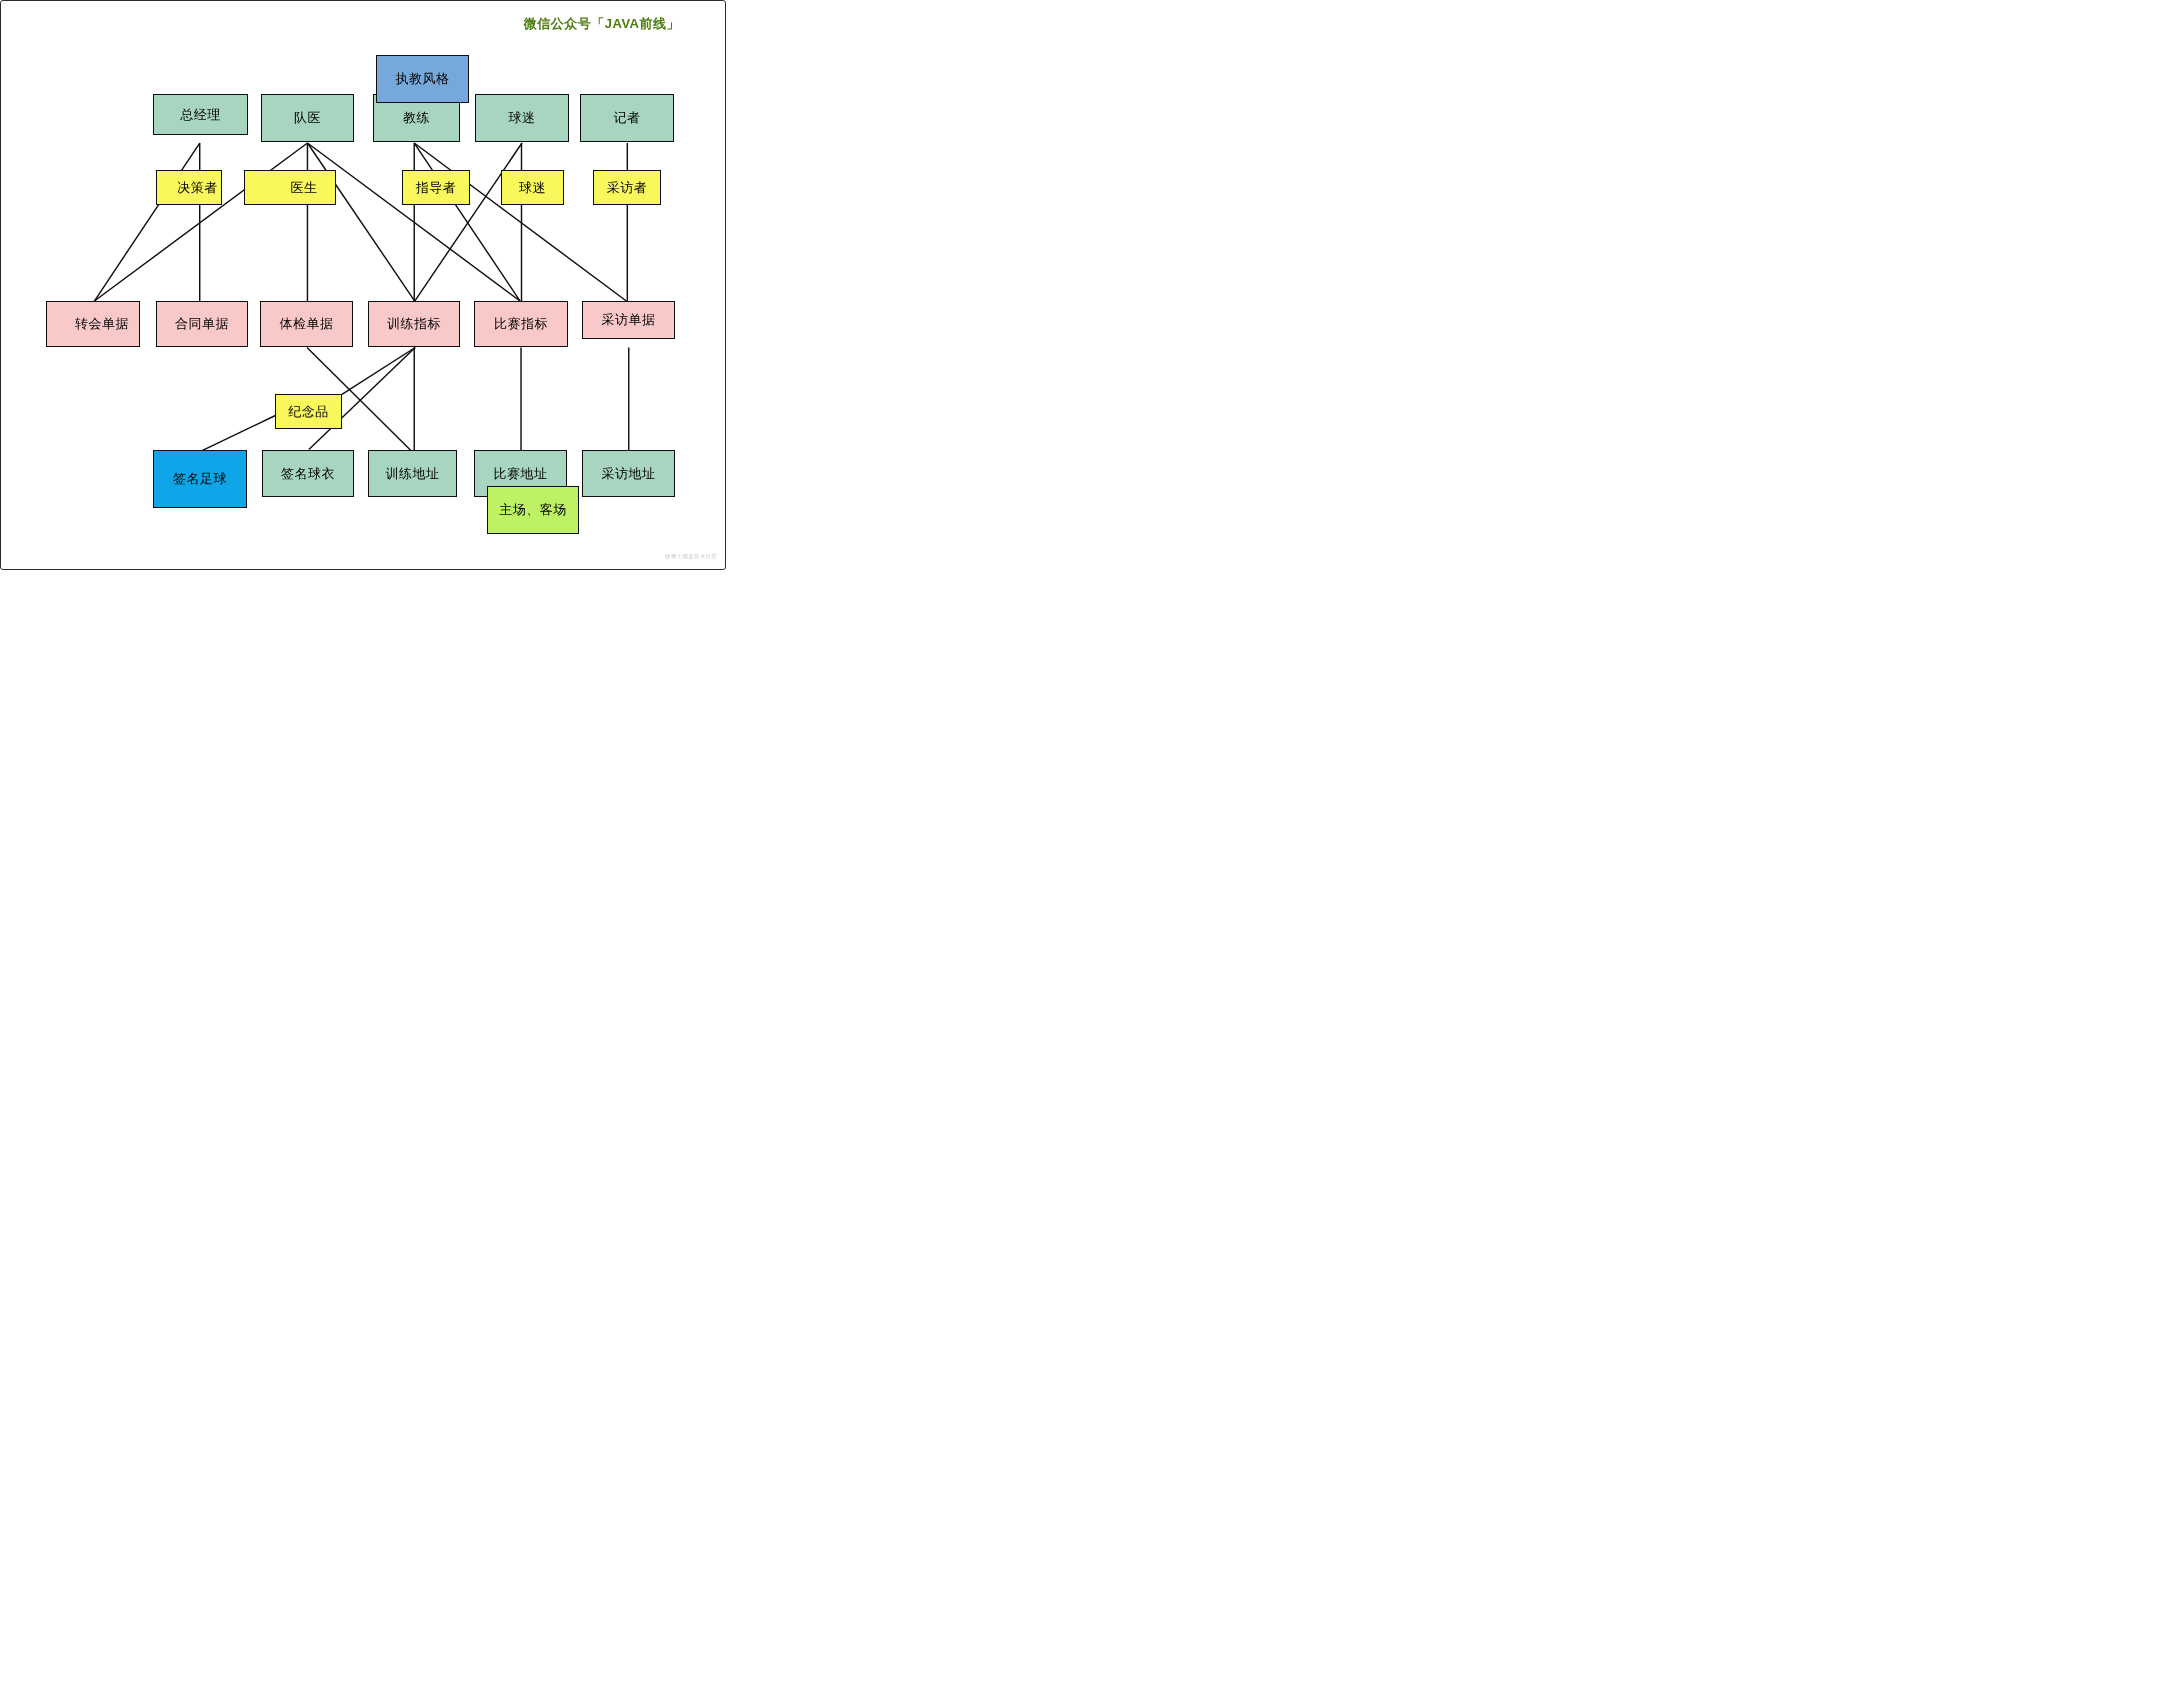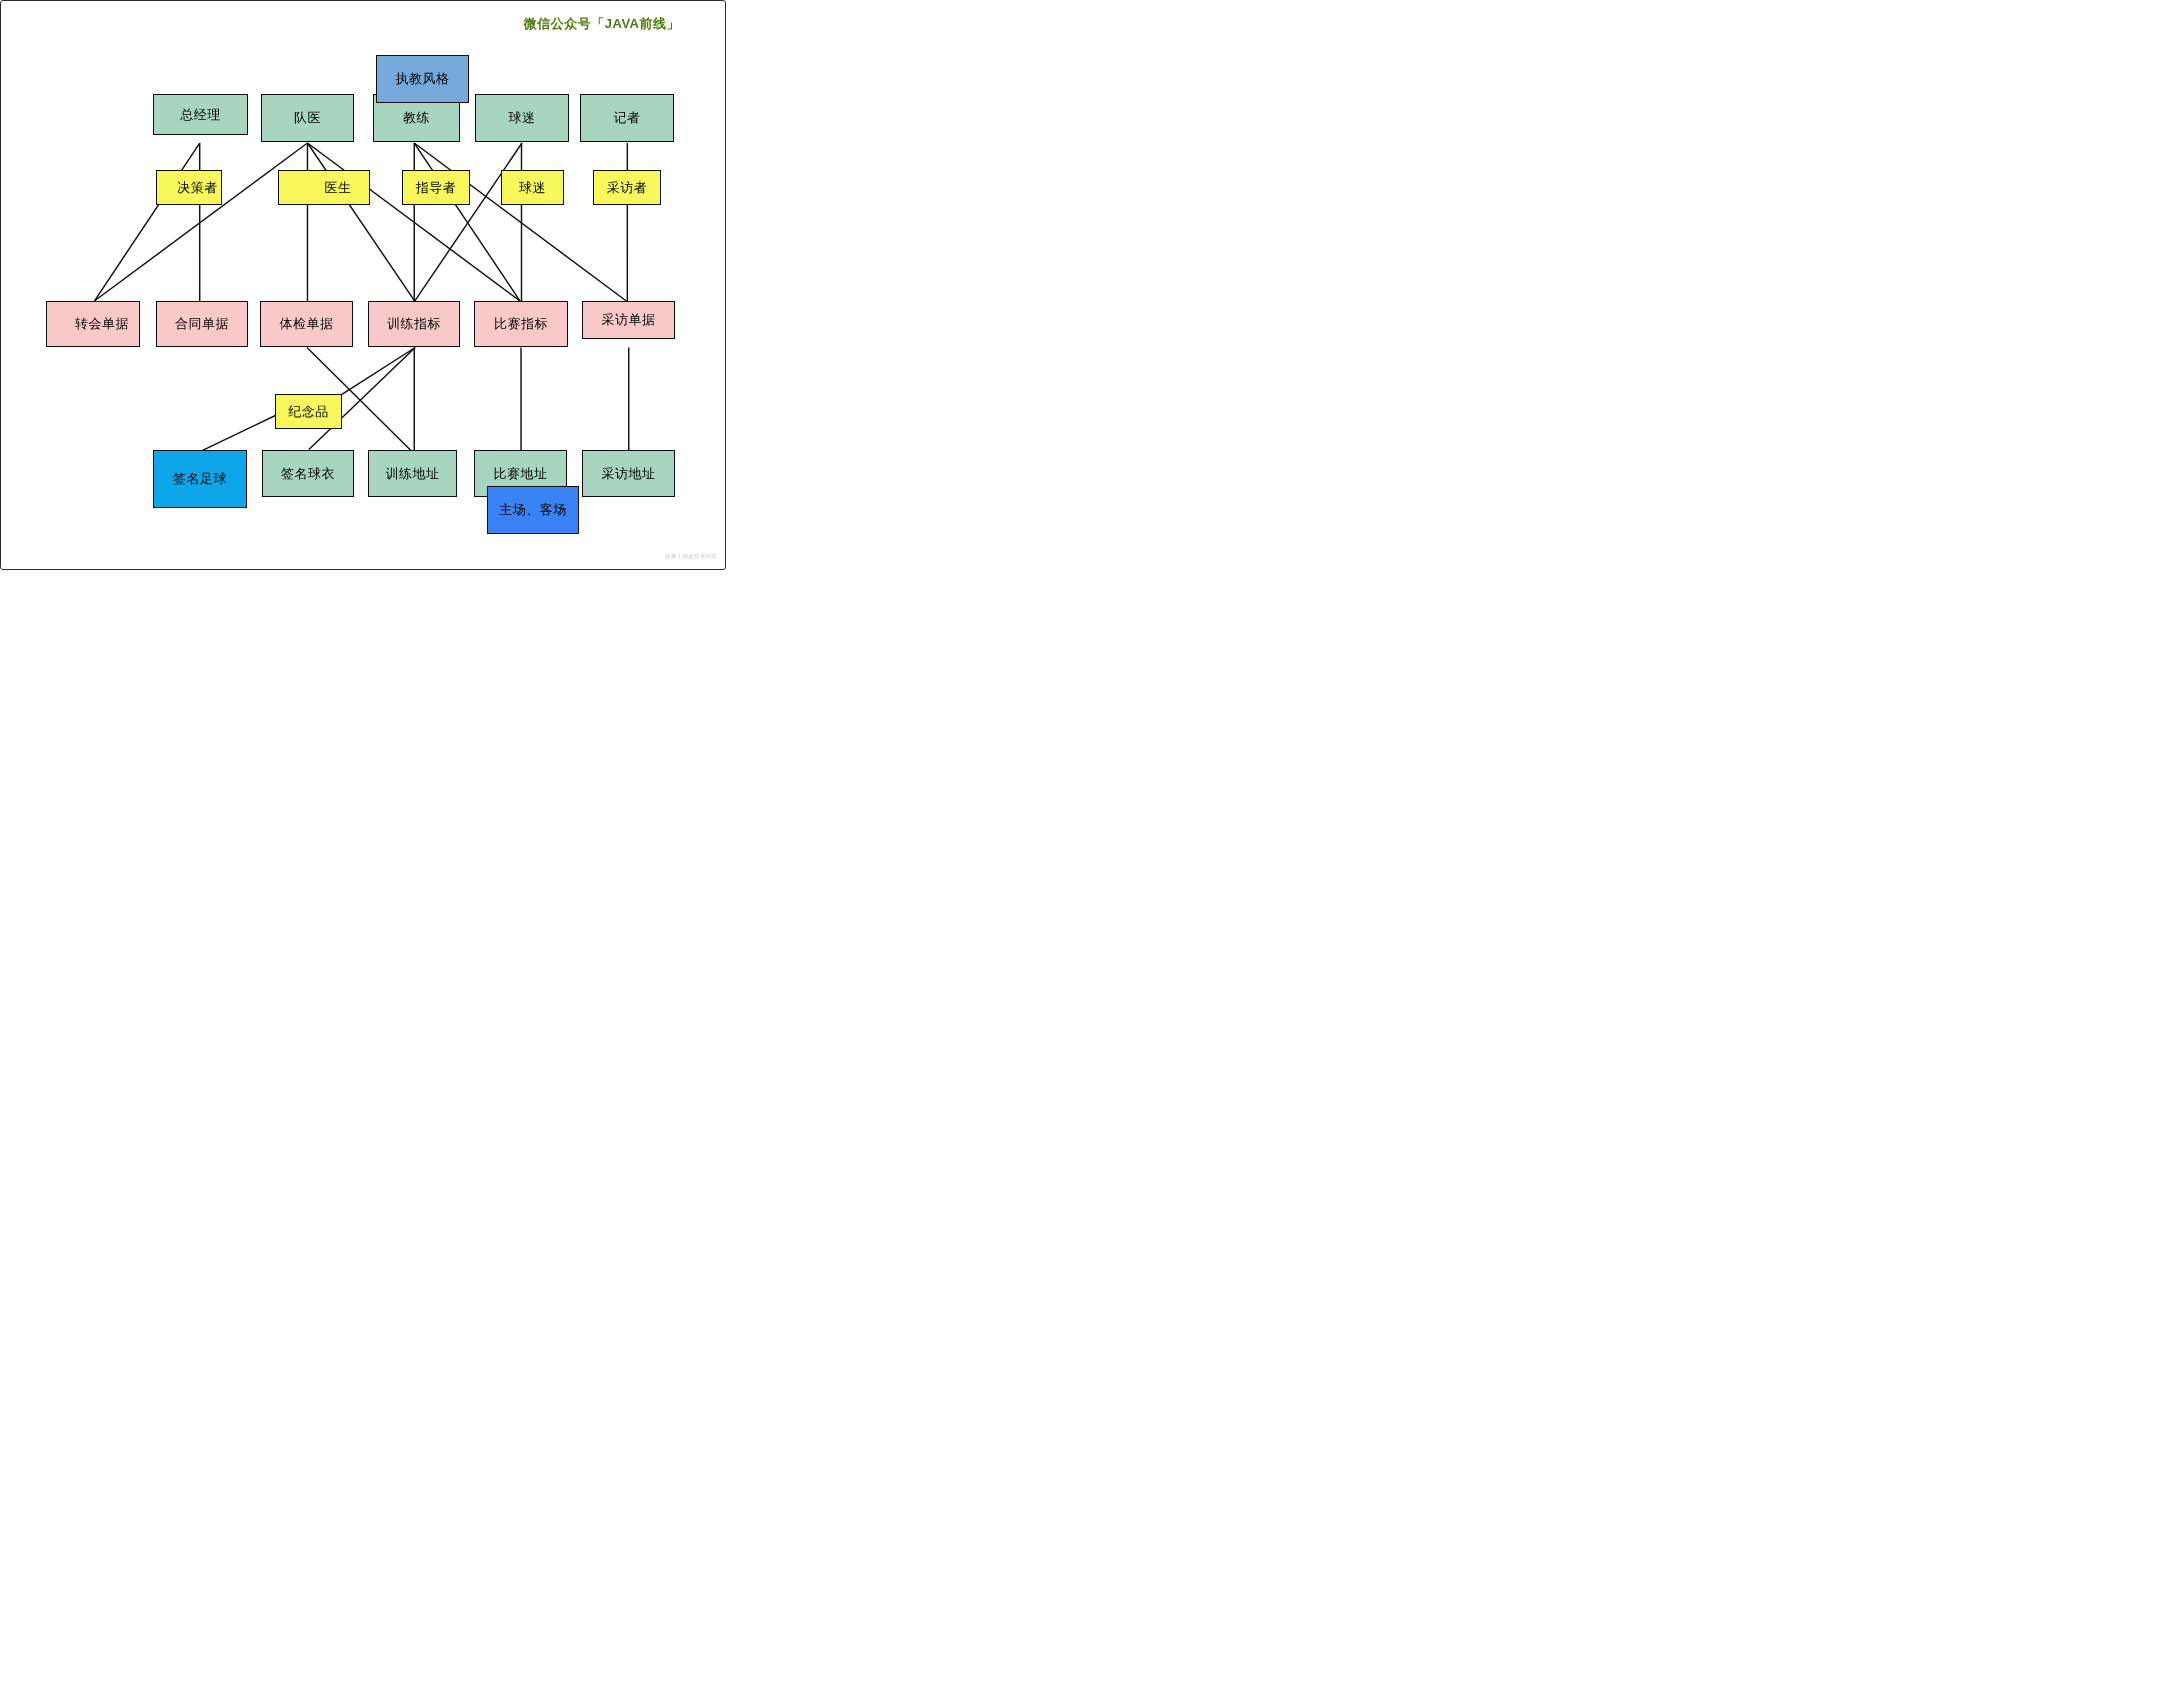--- a/index.html
+++ b/index.html
@@ -34,35 +34,35 @@
       <line x1="865" y1="723" x2="643" y2="936" stroke="#0f0f0f" stroke-width="3"></line>
       <line x1="573" y1="865" x2="421" y2="938" stroke="#0f0f0f" stroke-width="3"></line>
     </svg>
   <div id="nodes">
       <div class="node" style="left: 152px; top: 93px; width: 95px; height: 41px; background: rgb(168, 213, 192); border-color: rgb(15, 15, 15);">总经理</div>
       <div class="node" style="left: 260px; top: 93px; width: 93px; height: 48px; background: rgb(168, 213, 192); border-color: rgb(15, 15, 15);">队医</div>
       <div class="node" style="left: 372px; top: 93px; width: 87px; height: 48px; background: rgb(168, 213, 192); border-color: rgb(15, 15, 15);">教练</div>
       <div class="node" style="left: 474px; top: 93px; width: 94px; height: 48px; background: rgb(168, 213, 192); border-color: rgb(15, 15, 15);">球迷</div>
       <div class="node" style="left: 579px; top: 93px; width: 94px; height: 48px; background: rgb(168, 213, 192); border-color: rgb(15, 15, 15);">记者</div>
       <div class="node" style="left: 155px; top: 169px; width: 66px; height: 35px; background: rgb(248, 247, 92); border-color: rgb(15, 15, 15); padding-left: 17px;">决策者</div>
-      <div class="node" style="left: 277px; top: 169px; width: 92px; height: 35px; background: rgb(248, 247, 92); border-color: rgb(15, 15, 15); padding-left: 28px;">医生</div>
+      <div class="node" style="left: 243px; top: 169px; width: 92px; height: 35px; background: rgb(248, 247, 92); border-color: rgb(15, 15, 15); padding-left: 28px;">医生</div>
       <div class="node" style="left: 401px; top: 169px; width: 68px; height: 35px; background: rgb(248, 247, 92); border-color: rgb(15, 15, 15);">指导者</div>
       <div class="node" style="left: 500px; top: 169px; width: 63px; height: 35px; background: rgb(248, 247, 92); border-color: rgb(15, 15, 15);">球迷</div>
       <div class="node" style="left: 592px; top: 169px; width: 68px; height: 35px; background: rgb(248, 247, 92); border-color: rgb(15, 15, 15);">采访者</div>
       <div class="node" style="left: 45px; top: 300px; width: 94px; height: 46px; background: rgb(249, 201, 201); border-color: rgb(15, 15, 15); padding-left: 18px;">转会单据</div>
       <div class="node" style="left: 155px; top: 300px; width: 92px; height: 46px; background: rgb(249, 201, 201); border-color: rgb(15, 15, 15);">合同单据</div>
       <div class="node" style="left: 259px; top: 300px; width: 93px; height: 46px; background: rgb(249, 201, 201); border-color: rgb(15, 15, 15);">体检单据</div>
       <div class="node" style="left: 367px; top: 300px; width: 92px; height: 46px; background: rgb(249, 201, 201); border-color: rgb(15, 15, 15);">训练指标</div>
       <div class="node" style="left: 473px; top: 300px; width: 94px; height: 46px; background: rgb(249, 201, 201); border-color: rgb(15, 15, 15);">比赛指标</div>
       <div class="node" style="left: 581px; top: 300px; width: 93px; height: 38px; background: rgb(249, 201, 201); border-color: rgb(15, 15, 15);">采访单据</div>
       <div class="node" style="left: 274px; top: 393px; width: 67px; height: 35px; background: rgb(248, 247, 92); border-color: rgb(15, 15, 15);">纪念品</div>
       <div class="node" style="left: 152px; top: 449px; width: 94px; height: 58px; background: #0ea5e9; border-color: rgb(15, 15, 15);">签名足球</div>
       <div class="node" style="left: 261px; top: 449px; width: 92px; height: 47px; background: rgb(168, 213, 192); border-color: rgb(15, 15, 15);">签名球衣</div>
       <div class="node" style="left: 367px; top: 449px; width: 89px; height: 47px; background: rgb(168, 213, 192); border-color: rgb(15, 15, 15);">训练地址</div>
       <div class="node" style="left: 473px; top: 449px; width: 93px; height: 47px; background: rgb(168, 213, 192); border-color: rgb(15, 15, 15);">比赛地址</div>
       <div class="node" style="left: 581px; top: 449px; width: 93px; height: 47px; background: rgb(168, 213, 192); border-color: rgb(15, 15, 15);">采访地址</div>
       <div class="node" style="left: 375px; top: 54px; width: 93px; height: 48px; background: rgb(119, 168, 220); border-color: rgb(15, 15, 15);">执教风格</div>
-      <div class="node" style="left: 486px; top: 485px; width: 92px; height: 48px; background: #3b82f6; border-color: rgb(15, 15, 15);">主场、客场</div>
+      <div class="node" style="left: 486px; top: 485px; width: 92px; height: 48px; background: #bef264; border-color: rgb(15, 15, 15);">主场、客场</div>
     </div>
   <div id="title">微信公众号「JAVA前线」</div>
   <div id="watermark">@稀土掘金技术社区</div>
 </div>
 
 
 </body></html>

